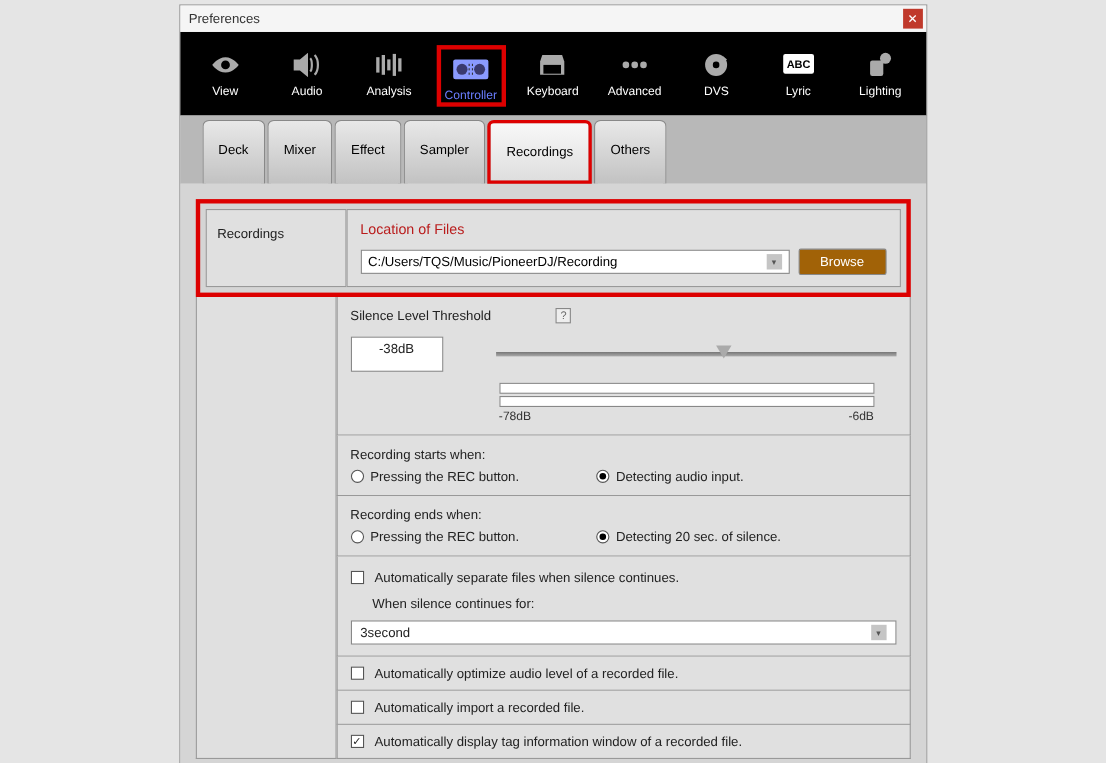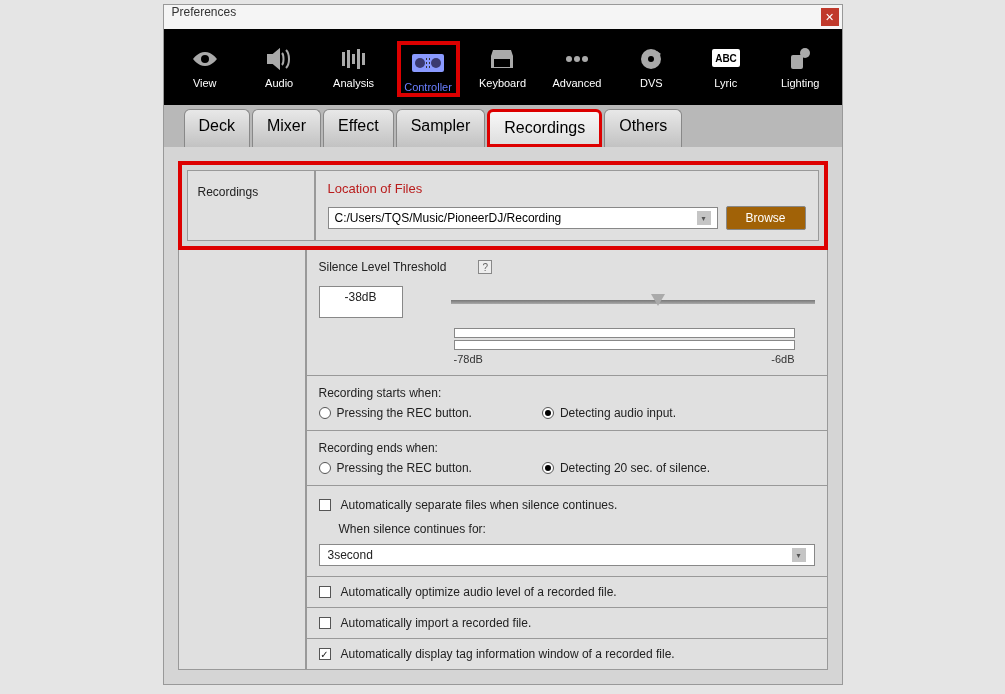--- a/index.html
+++ b/index.html
@@ -1,46 +1,46 @@
 <!DOCTYPE html>
 <html><head>
 <meta charset="utf-8">
 <style>
 * { box-sizing: border-box; margin: 0; padding: 0; font-family: Arial, sans-serif; }
 body { background: #e5e5e5; display: flex; justify-content: center; padding-top: 4px; }
 .window { width: 680px; background: #e5e5e5; border: 1px solid #999; position: relative; }
-.titlebar { height: 24px; background: #f5f5f5; display: flex; padding-left: 8px; font-size: 12px; color: #333; position: relative; }
+.titlebar { height: 24px; background: #f5f5f5; display: flex; align-items: center; padding-left: 8px; font-size: 12px; color: #333; position: relative; }
 .close-btn { position: absolute; right: 3px; top: 3px; width: 18px; height: 18px; background: #c0392b; color: #fff; font-size: 11px; display: flex; align-items: center; justify-content: center; cursor: pointer; }
 .toolbar { background: #000; display: flex; padding: 12px 6px 8px; gap: 4px; justify-content: space-around; }
 .tool-item { color: #fff; font-size: 11px; text-align: center; width: 63px; cursor: pointer; position: relative; }
 .tool-item .icon-box { height: 36px; display: flex; align-items: center; justify-content: center; font-size: 22px; color: #aaa; }
 .tool-item.selected { border: 4px solid #d00; }
 .tool-item.selected .label { color: #6a7eff; }
 .tool-item.selected .icon-box svg { fill: #8a9aff; }
 .tabs-row { background: #b8b8b8; padding: 4px 8px 0 20px; display: flex; gap: 0; }
-.tab { border: 1px solid #888; border-bottom: none; border-radius: 6px 6px 0 0; padding: 7px 14px; font-size: 16px; background: linear-gradient(#e8e8e8, #c2c2c2); margin-right: 2px; cursor: pointer; }
+.tab { border: 1px solid #888; border-bottom: none; border-radius: 6px 6px 0 0; padding: 19px 14px; font-size: 12px; background: linear-gradient(#e8e8e8, #c2c2c2); margin-right: 2px; cursor: pointer; }
 .tab.active { background: linear-gradient(#f8f8f8, #dedede); }
 .tab.highlight { border: 3px solid #d00; }
 .main { background: #d5d5d5; padding: 14px; }
 .highlight-area { border: 4px solid #d00; padding: 5px; background: #d5d5d5; }
 .inner-layout { display: flex; }
 .side { width: 128px; border: 1px solid #999; background: #e0e0e0; padding: 14px 10px; font-size: 12px; color: #222; }
 .content { flex: 1; border: 1px solid #999; background: #e0e0e0; }
 .section { border-bottom: 1px solid #999; padding: 10px 12px; }
 .section:last-child { border-bottom: none; }
 .sec-title { font-size: 13px; color: #b91c1c; margin-bottom: 10px; }
 .path-row { display: flex; gap: 8px; align-items: center; }
 .path-input { flex: 1; height: 22px; border: 1px solid #888; background: #fff; font-size: 12px; padding: 0 6px; display: flex; align-items: center; justify-content: space-between; }
 .dropdown-arrow { width: 14px; height: 14px; background: #c5c5c5; display: inline-flex; align-items: center; justify-content: center; font-size: 8px; color: #555; }
 .browse-btn { width: 80px; height: 24px; background: #a16207; color: #fff; font-size: 12px; border: 1px solid #888; display: flex; align-items: center; justify-content: center; cursor: pointer; border-radius: 2px; }
 .below-wrap { display: flex; }
 .side-col { width: 128px; border: 1px solid #999; border-top: none; background: #e0e0e0; }
 .content-col { flex: 1; }
 .csection { border: 1px solid #999; border-top: none; background: #e0e0e0; padding: 10px 12px; font-size: 12px; color: #222; }
-.title-help { display: flex; align-items: center; gap: 32px; margin-bottom: 12px; }
+.title-help { display: flex; align-items: center; gap: 59px; margin-bottom: 12px; }
 .help-icon { width: 14px; height: 14px; border: 1px solid #888; background: #eee; font-size: 10px; display: inline-flex; align-items: center; justify-content: center; color: #666; }
 .value-box { width: 84px; height: 32px; border: 1px solid #888; background: #fff; text-align: center; line-height: 20px; font-size: 12px; }
 .slider-row { display: flex; gap: 48px; align-items: center; margin-bottom: 10px; }
 .slider { flex: 1; position: relative; height: 10px; }
 .slider-track { height: 4px; background: linear-gradient(#777,#aaa); position: relative; top: 3px; }
 .slider-thumb { position: absolute; top: -3px; left: 55%; width: 0; height: 0; border-left: 7px solid transparent; border-right: 7px solid transparent; border-top: 12px solid #aaa; }
 .meter { height: 10px; border: 1px solid #888; background: #fff; margin-bottom: 2px; }
 .meter-labels { display: flex; justify-content: space-between; font-size: 11px; color: #333; margin-top: 3px; }
 .radio-row { display: flex; gap: 70px; margin-top: 6px; font-size: 12px; }
 .radio-item { display: flex; align-items: center; gap: 6px; }

